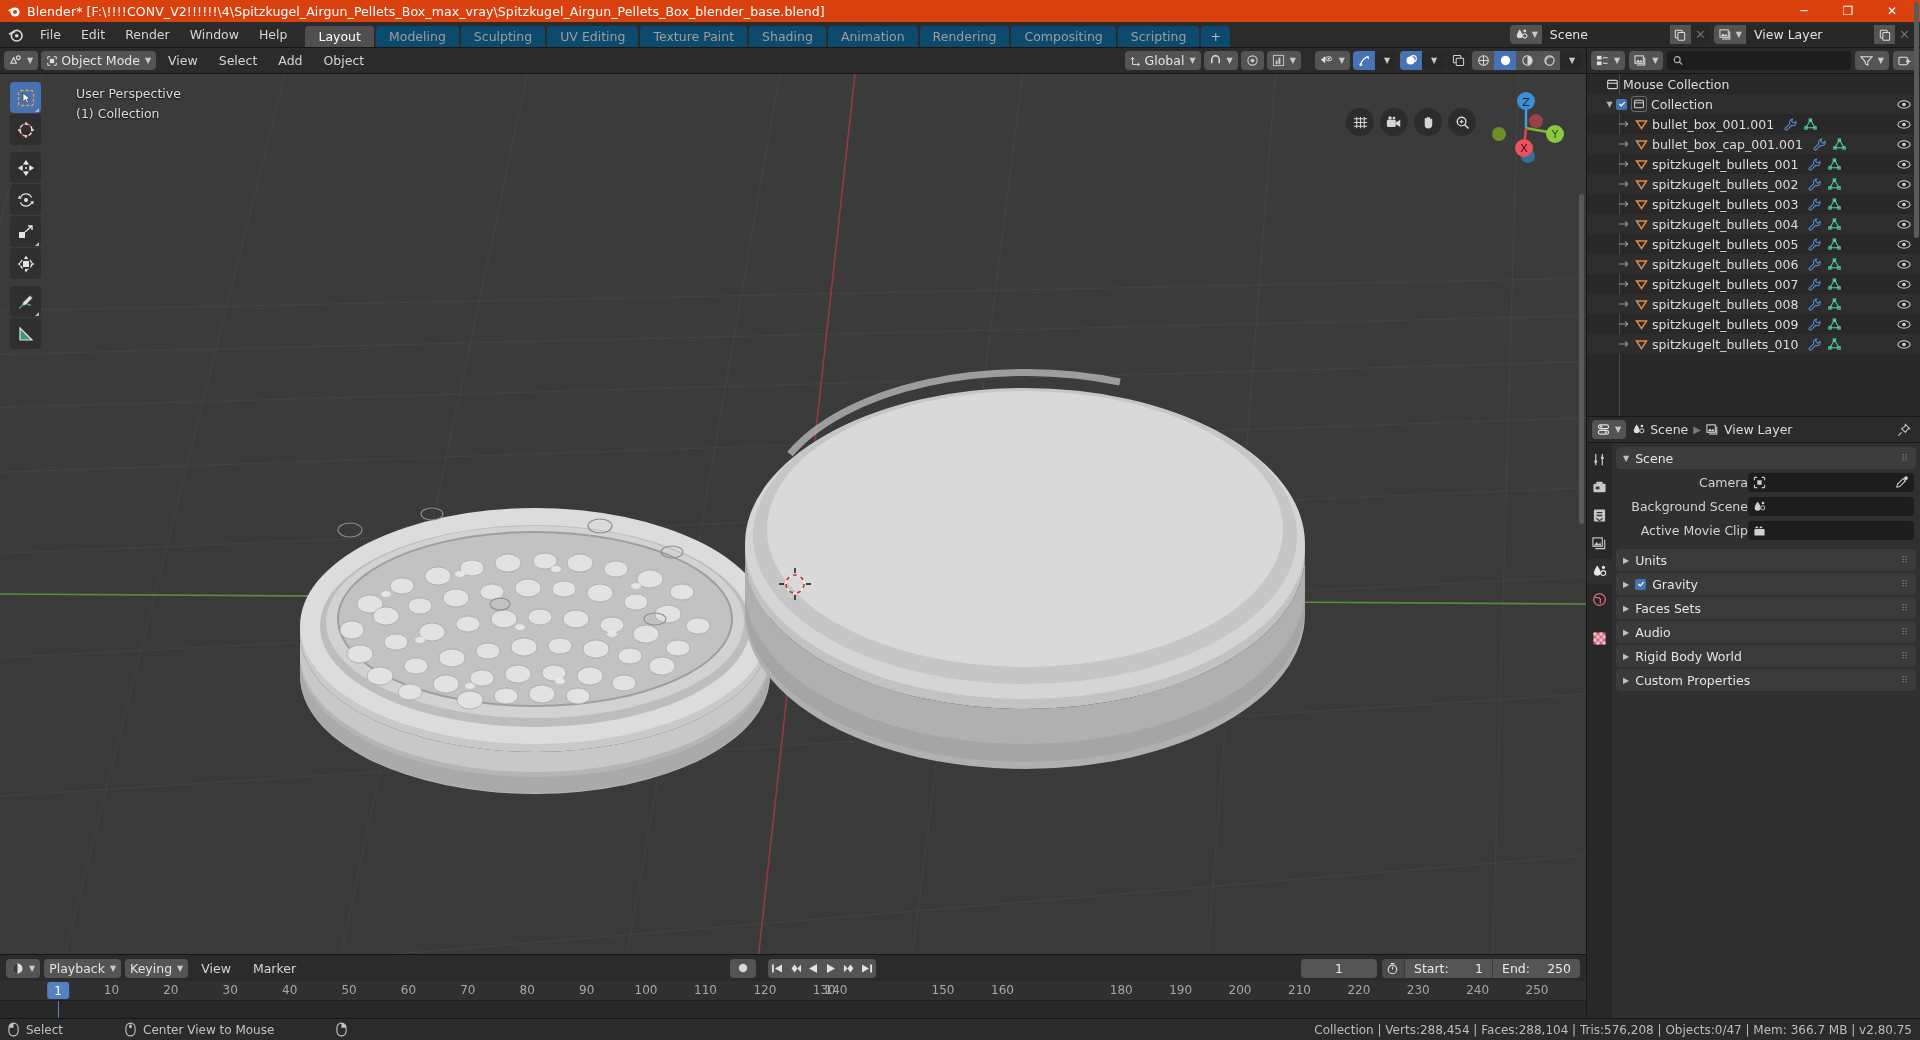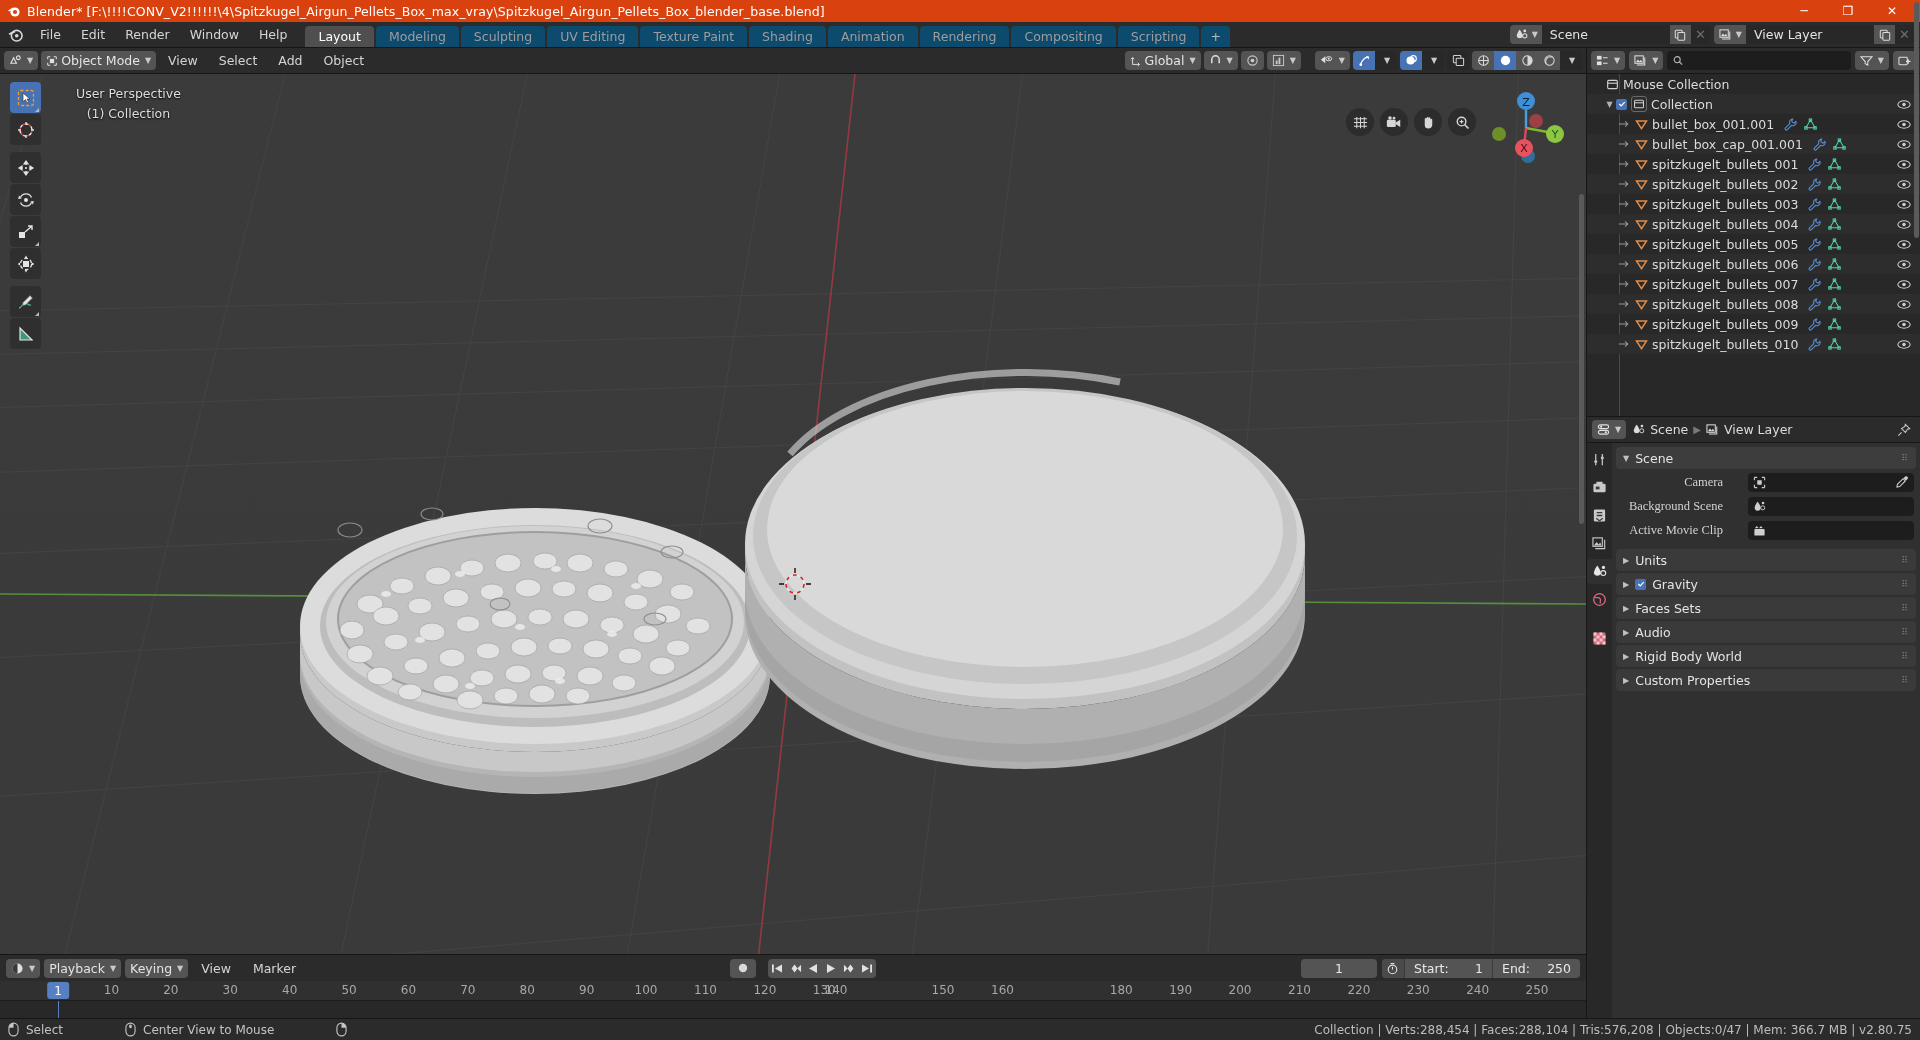--- a/index.html
+++ b/index.html
@@ -47,21 +47,21 @@
   .hbtn{height:19px;display:flex;align-items:center;gap:3px;background:#545454;border-radius:4px;padding:0 5px;font-size:12.5px;color:#e3e3e3;}
   .hmenu{padding:0 9px;height:19px;display:flex;align-items:center;font-size:12.5px;color:#d5d5d5;border-radius:3px;}
   .chev{font-size:8px;color:#c9c9c9;margin-left:2px;}
   .hsep{width:8px;}
   .toggle-grp{display:flex;background:#282828;border-radius:4px;overflow:hidden;height:19px;}
   .tg{width:22px;height:19px;display:flex;align-items:center;justify-content:center;background:#545454;}
   .tg.on{background:#4772b3;}
   .tg.dark{background:#282828;}
 
   
-  .viewport{position:relative;flex:1 1 auto;overflow:hidden;background:#7f1d1d;text-align:center;}
+  .viewport{position:relative;flex:1 1 auto;overflow:hidden;background:#7f1d1d;}
   .grid-bg{position:absolute;inset:0;}
   .vp-text{position:absolute;left:76px;top:10px;font-size:12.5px;color:#dedede;text-shadow:0 1px 2px #000;line-height:20px;}
   .toolbar{position:absolute;left:10px;top:8px;display:flex;flex-direction:column;gap:1px;width:31px;}
   .tool{width:31px;height:31px;background:#2f2f2f;border-radius:4px;display:flex;align-items:center;justify-content:center;position:relative;}
   .tool.active{background:#4772b3;}
   .tool .corner{position:absolute;right:2px;bottom:1px;width:0;height:0;border-left:4px solid transparent;border-bottom:4px solid #b9b9b9;}
   .toolgap{height:5px;}
   .navgizmo{position:absolute;right:18px;top:12px;width:84px;height:84px;}
   .navbtns{position:absolute;right:110px;top:34px;display:flex;gap:6px;}
   .navbtn{width:28px;height:28px;border-radius:50%;background:#2c2c2c;display:flex;align-items:center;justify-content:center;}
@@ -114,21 +114,21 @@
   .pr-tabs{flex:0 0 25px;background:#282828;display:flex;flex-direction:column;align-items:center;padding-top:4px;gap:3px;}
   .pr-tab{width:25px;height:25px;display:flex;align-items:center;justify-content:center;border-radius:4px 0 0 4px;}
   .pr-tab.active{background:#303030;}
   .pr-tabgap{height:8px;}
   .pr-content{flex:1 1 auto;padding:4px 4px 0 4px;overflow:hidden;}
   .panel-hd{height:22px;display:flex;align-items:center;gap:6px;background:#3d3d3d;border-radius:4px;padding:0 7px;margin-bottom:2px;font-size:12.5px;color:#e4e4e4;}
   .panel-hd.closed{background:#3a3a3a;}
   .tri{font-size:8px;color:#c0c0c0;}
   .grip{margin-left:auto;color:#7c7c7c;font-size:9px;letter-spacing:1px;line-height:6px;}
   .prow{height:22px;display:flex;align-items:center;margin-bottom:2px;}
-  .plabel{width:44%;text-align:right;padding-right:25px;font-size:12.5px;color:#d2d2d2;font-family:Liberation Serif, serif;}
+  .plabel{width:44%;text-align:right;padding-right:0;font-size:12.5px;color:#d2d2d2;}
   .pfield{flex:1 1 auto;height:19px;background:#1d1d1d;border-radius:4px;display:flex;align-items:center;padding:0 5px;margin-right:2px;}
   .pfield .eyed{margin-left:auto;}
 
   
   .statusbar{flex:0 0 22px;background:#2b2b2b;display:flex;align-items:center;padding:0 8px;font-size:12px;color:#c3c3c3;border-top:1px solid #161616;}
   .sb-item{display:flex;align-items:center;gap:7px;margin-right:62px;}
   .sb-right{margin-left:auto;color:#bdbdbd;white-space:nowrap;}
   svg{display:block;}
 </style>
 </head>

